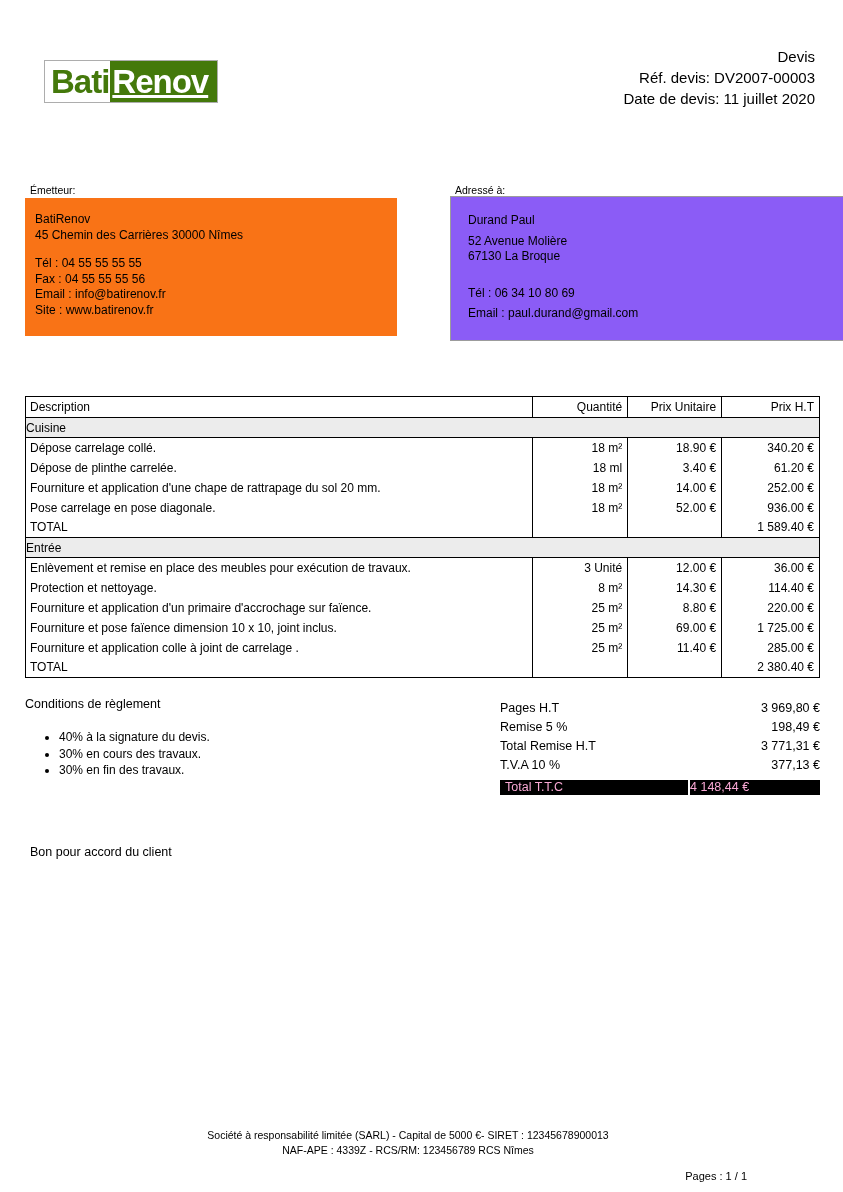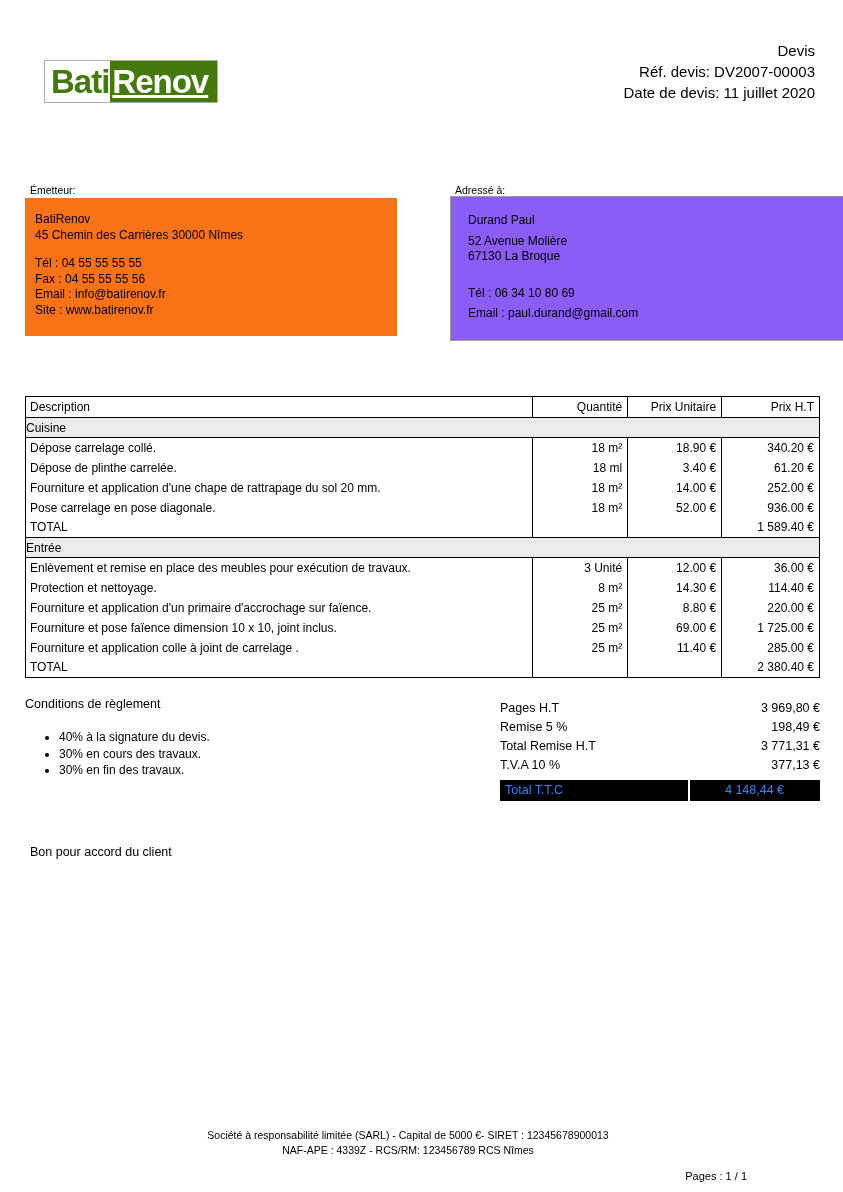--- a/index.html
+++ b/index.html
@@ -7,21 +7,21 @@
   body { font-family:"Liberation Sans", sans-serif; color:#000; }
   .page { position:relative; width:843px; height:1192px; background:#fff; overflow:hidden; }
 
   
   .logo { position:absolute; left:44px; top:60px; display:flex; border:1px solid #adadad; height:43px; }
   .logo span { display:block; line-height:41px; font-size:33px; font-weight:bold; letter-spacing:-1px; }
   .logo .part1 { background:#fff; color:#44790b; padding:0 1px 0 6px; }
   .logo .part2 { background:#44790b; color:#fff; padding:0 9px 0 2px;text-decoration:underline; }
 
   
-  .doc-header { position:absolute; top:40px; right:28px; text-align:right; font-size:15px; line-height:21px; }
+  .doc-header { position:absolute; top:46px; right:28px; text-align:right; font-size:15px; line-height:21px; }
 
   
   .box-label { position:absolute; font-size:10.5px; }
   .emitter-label { left:30px; top:184px; }
   .emitter-box { position:absolute; left:25px; top:198px; width:372px; height:138px;
                  background:#f97316; padding:14px 10px 0 10px; font-size:12px; line-height:15.5px; }
   .emitter-box .gap { height:13px; }
   .recipient-label { left:455px; top:184px; }
   .recipient-box { position:absolute; left:450px; top:196px; width:431px; height:145px;
                    background:#8b5cf6; border:1px solid #9c9c9c; padding:16px 10px 0 17px;
@@ -43,23 +43,23 @@
 
   
   .conditions { position:absolute; left:25px; top:697px; width:420px; font-size:12.5px; }
   .conditions ul { margin:18px 0 0 0; padding-left:34px; font-size:12px; }
   .conditions li { line-height:16.5px; }
 
   
   .totals { position:absolute; left:500px; top:698px; width:320px; font-size:12.5px; }
   .totals .t-row { display:flex; justify-content:space-between; height:19.2px; align-items:center; }
   .totals .t-row .t-val { text-align:right; }
-  .grand-total { display:flex; background:#000; color:#3b82f6; height:21px; margin-top:5px; align-items:center; }
+  .grand-total { display:flex; background:#000; color:#f9a8d4; height:15px; margin-top:5px; align-items:center; }
   .grand-total .gt-label { width:190px; padding-left:5px; border-right:2px solid #fff; height:21px; line-height:21px; }
-  .grand-total .gt-val { flex:1; text-align:center; padding-right:1px; }
+  .grand-total .gt-val { flex:1; text-align:left; padding-right:1px; }
 
   
   .signature-note { position:absolute; left:30px; top:845px; font-size:12.5px; }
 
   
   .footer { position:absolute; left:25px; top:1128px; width:766px; text-align:center;
             font-size:10.5px; line-height:14.5px; }
   .pages { position:absolute; left:25px; top:1170px; width:722px; text-align:right; font-size:11px; }
 </style>
 </head>

